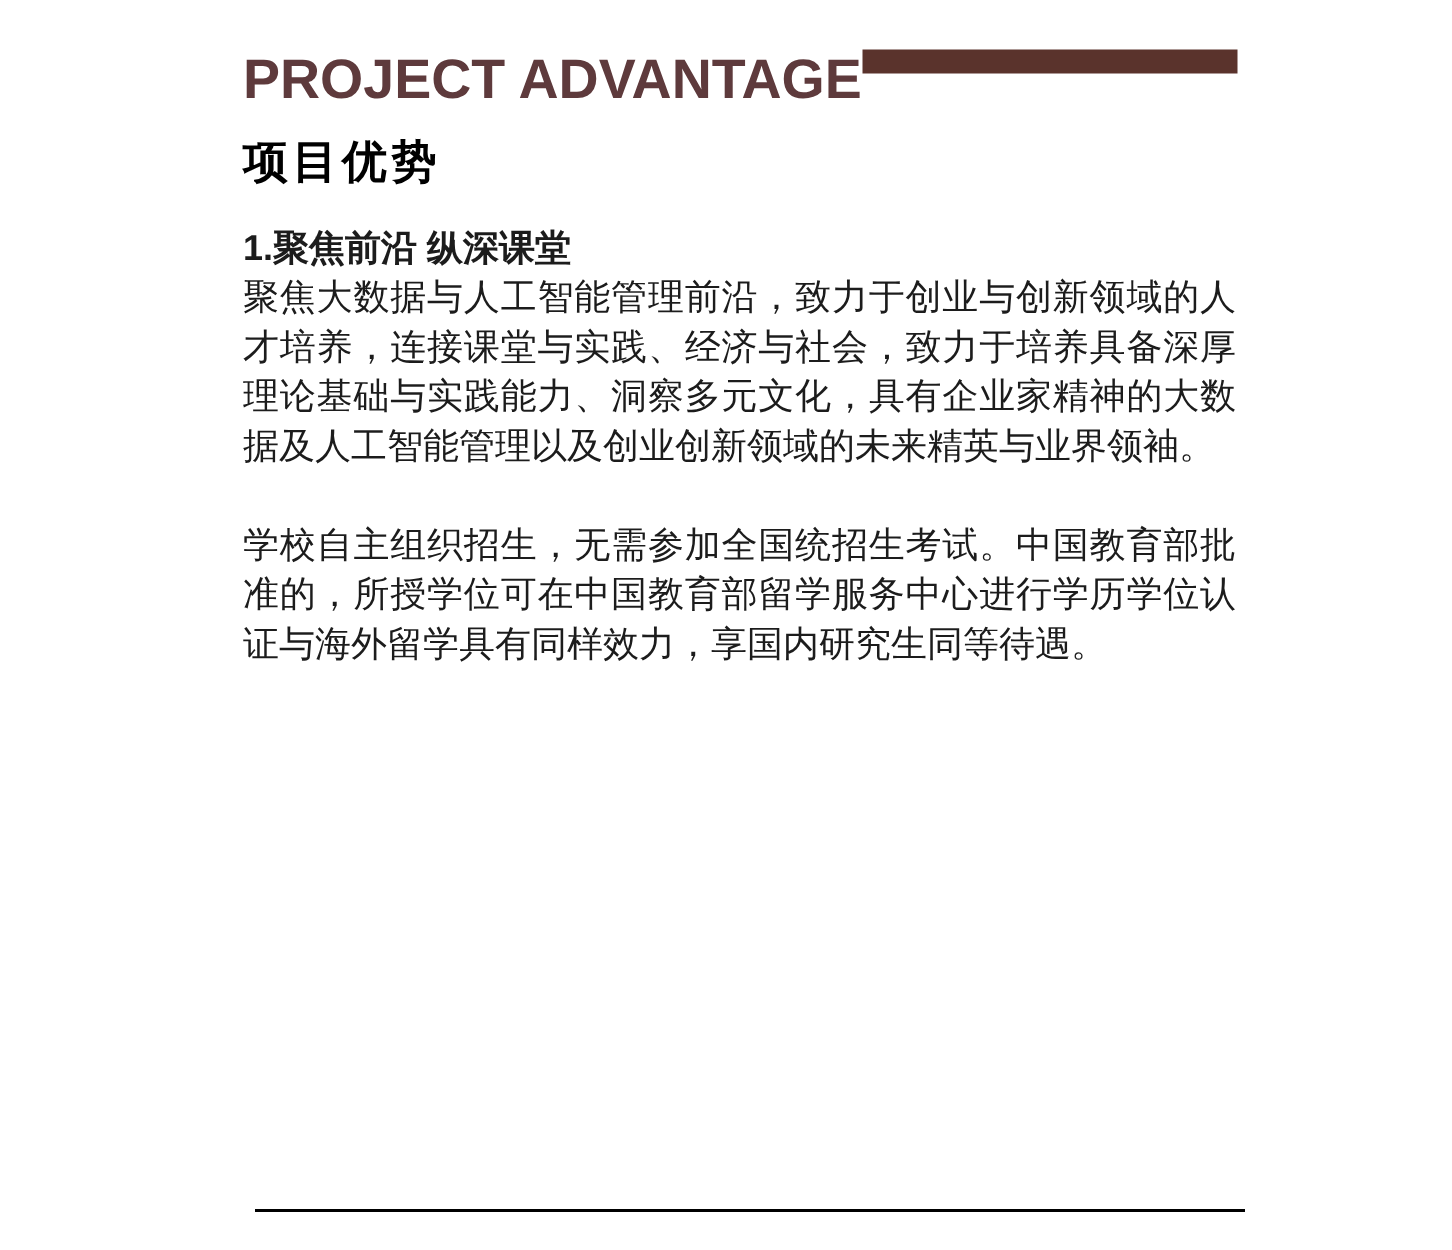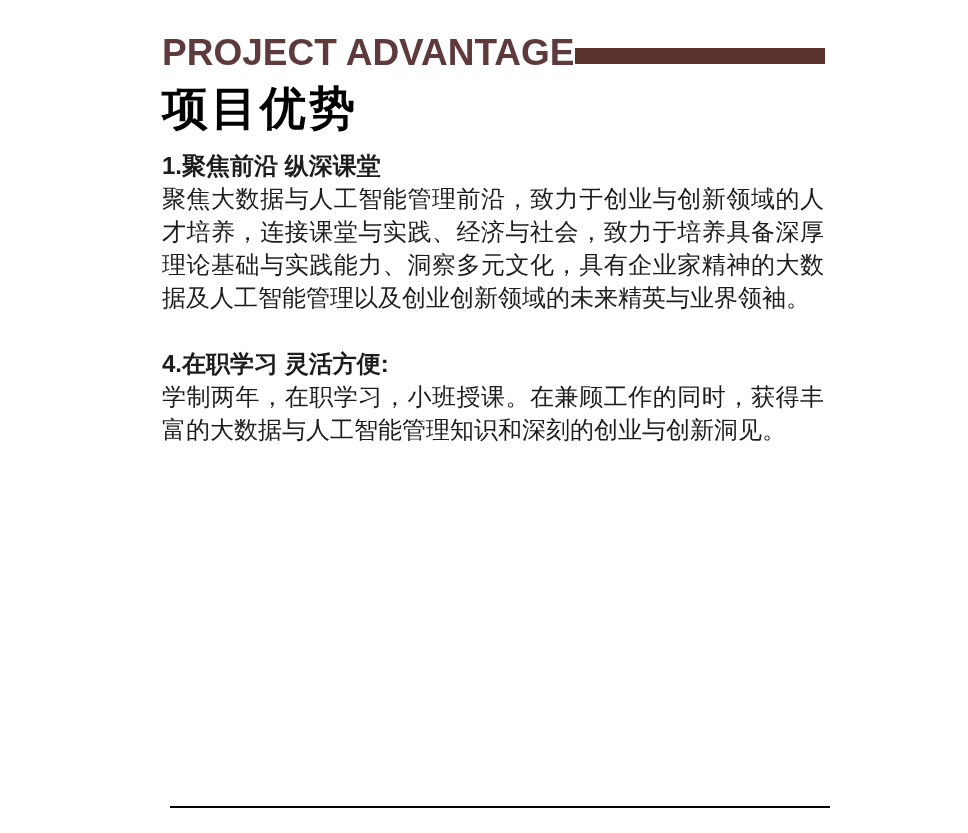--- a/index.html
+++ b/index.html
@@ -17,21 +17,20 @@
   .content {
     position: absolute;
     left: 162px;
     top: 0;
     width: 662px;
   }
   .header-row {
     margin-top: 30px;
     height: 46px;
     display: flex;
-    align-items: center;
     justify-content: space-between;
   }
   .title-en {
     color: var(--accent, #5e3a3c);
     font-size: 37px;
     font-weight: 600;
     letter-spacing: 0px;
     white-space: nowrap;
     line-height: 46px;
   }
@@ -39,21 +38,21 @@
     width: 250px;
     height: 16px;
     margin-right: 8px;
     position: relative;
     top: 3px;
     background: var(--bar, #5a332c);
     flex: 0 0 auto;
   }
   .title-zh {
     margin: 6px 0 0 0;
-    font-size: 46px;
+    font-size: 30px;
     line-height: 53px;
     font-weight: bold;
     color: #000000;
     letter-spacing: 3px;
   }
   .sections {
     margin-top: 14px;
     font-size: 24px;
     line-height: 33px;
     color: var(--text, #1c1c1c);
@@ -92,26 +91,23 @@
   <h1 class="title-zh">项目优势</h1>
 
   <div class="sections">
 
     <section>
       <div class="sec-heading">1.聚焦前沿 纵深课堂</div>
       <p class="sec-body">聚焦大数据与人工智能管理前沿，致力于创业与创新领域的人才培养，连接课堂与实践、经济与社会，致力于培养具备深厚理论基础与实践能力、洞察多元文化，具有企业家精神的大数据及人工智能管理以及创业创新领域的未来精英与业界领袖。</p>
     </section>
 
     <section>
+      <p class="sec-body">学校自主组织招生，无需参加全国统招生考试。中国教育部批准的，所授学位可在中国教育部留学服务中心进行学历学位认证与海外留学具有同样效力，享国内研究生同等待遇。</p>
     </section>
 
     <section>
     </section>
 
-    <section>
-      <div class="sec-heading">4.在职学习 灵活方便:</div>
-      <p class="sec-body">学制两年，在职学习，小班授课。在兼顾工作的同时，获得丰富的大数据与人工智能管理知识和深刻的创业与创新洞见。</p>
-    </section>
 
   </div>
 </div>
 
 <div class="bottom-rule"></div>
 
 </body></html>

